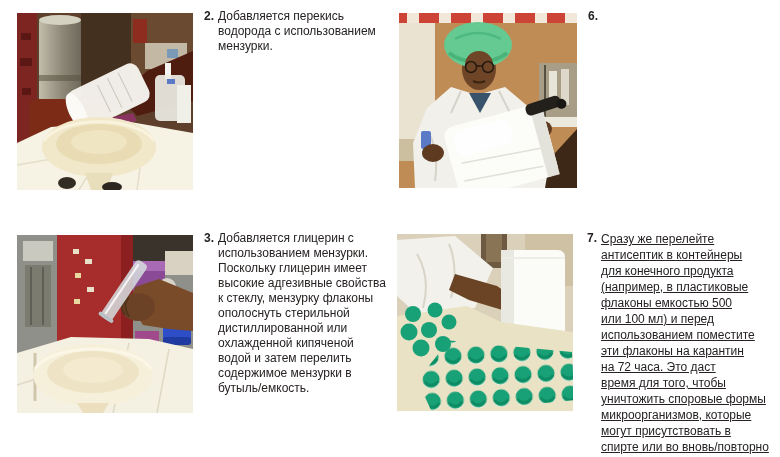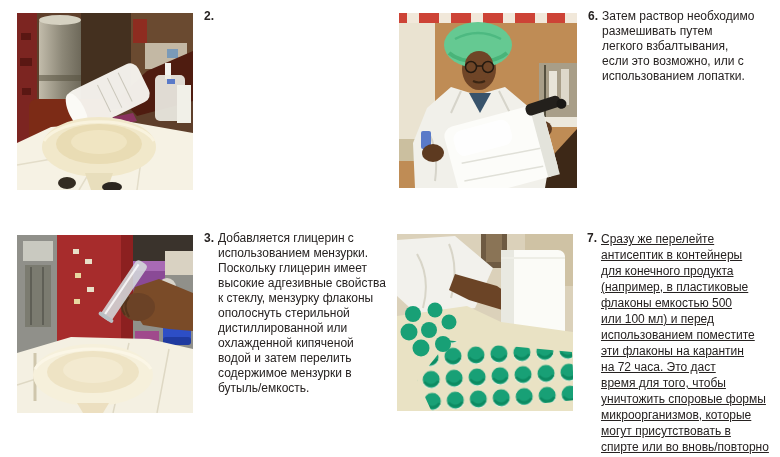--- a/index.html
+++ b/index.html
@@ -233,29 +233,27 @@
       <circle cx="32" cy="96" r="8"></circle>
         <circle cx="52" cy="88" r="7.5"></circle>
         <circle cx="24" cy="114" r="8.5"></circle>
       <circle cx="46" cy="110" r="8"></circle>
     </g>
   </svg>
 </div>
 
 <div class="step" id="text-2">
   <span class="num">2.</span>
+  <div class="lines">Добавляется перекись
+водорода с использованием
+мензурки.</div>
 </div>
 
 <div class="step" id="text-6">
   <span class="num">6.</span>
-  <div class="lines">Затем раствор необходимо
-размешивать путем
-легкого взбалтывания,
-если это возможно, или с
-использованием лопатки.</div>
 </div>
 
 <div class="step" id="text-3">
   <span class="num">3.</span>
   <div class="lines">Добавляется глицерин с
 использованием мензурки.
 Поскольку глицерин имеет
 высокие адгезивные свойства
 к стеклу, мензурку флаконы
 ополоснуть стерильной

